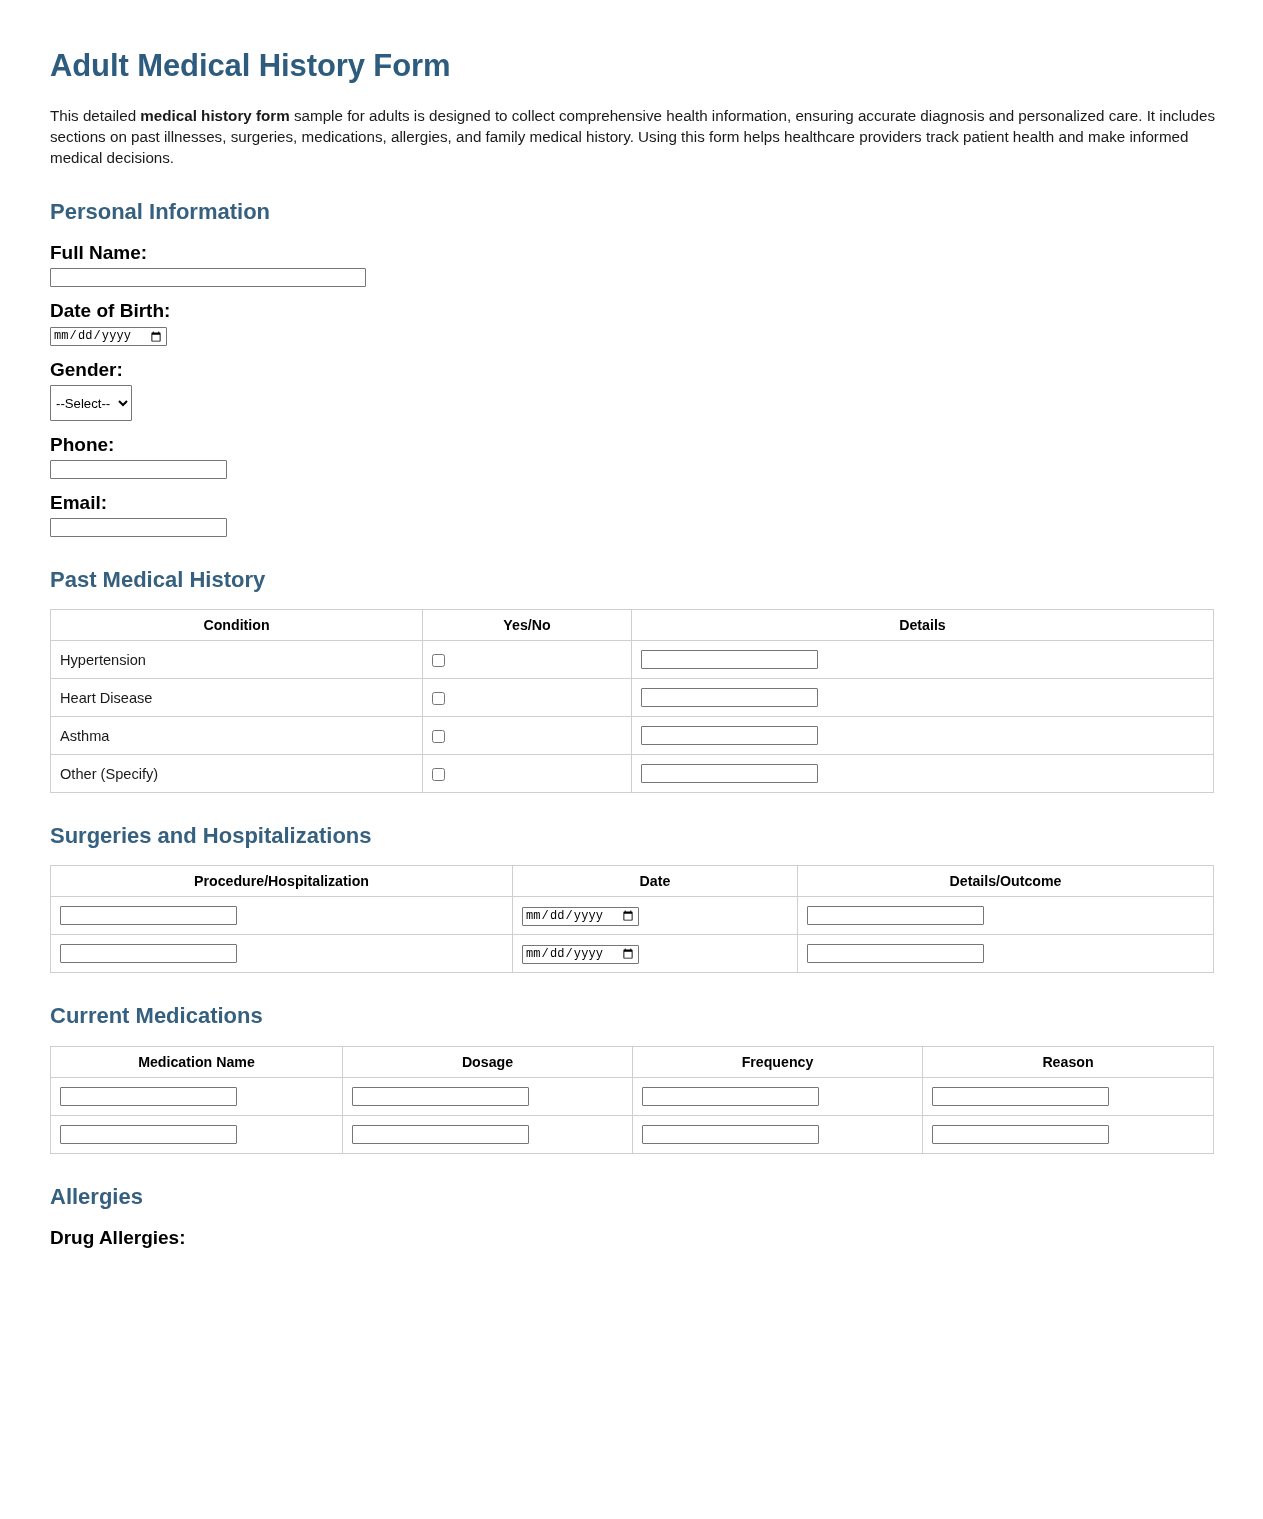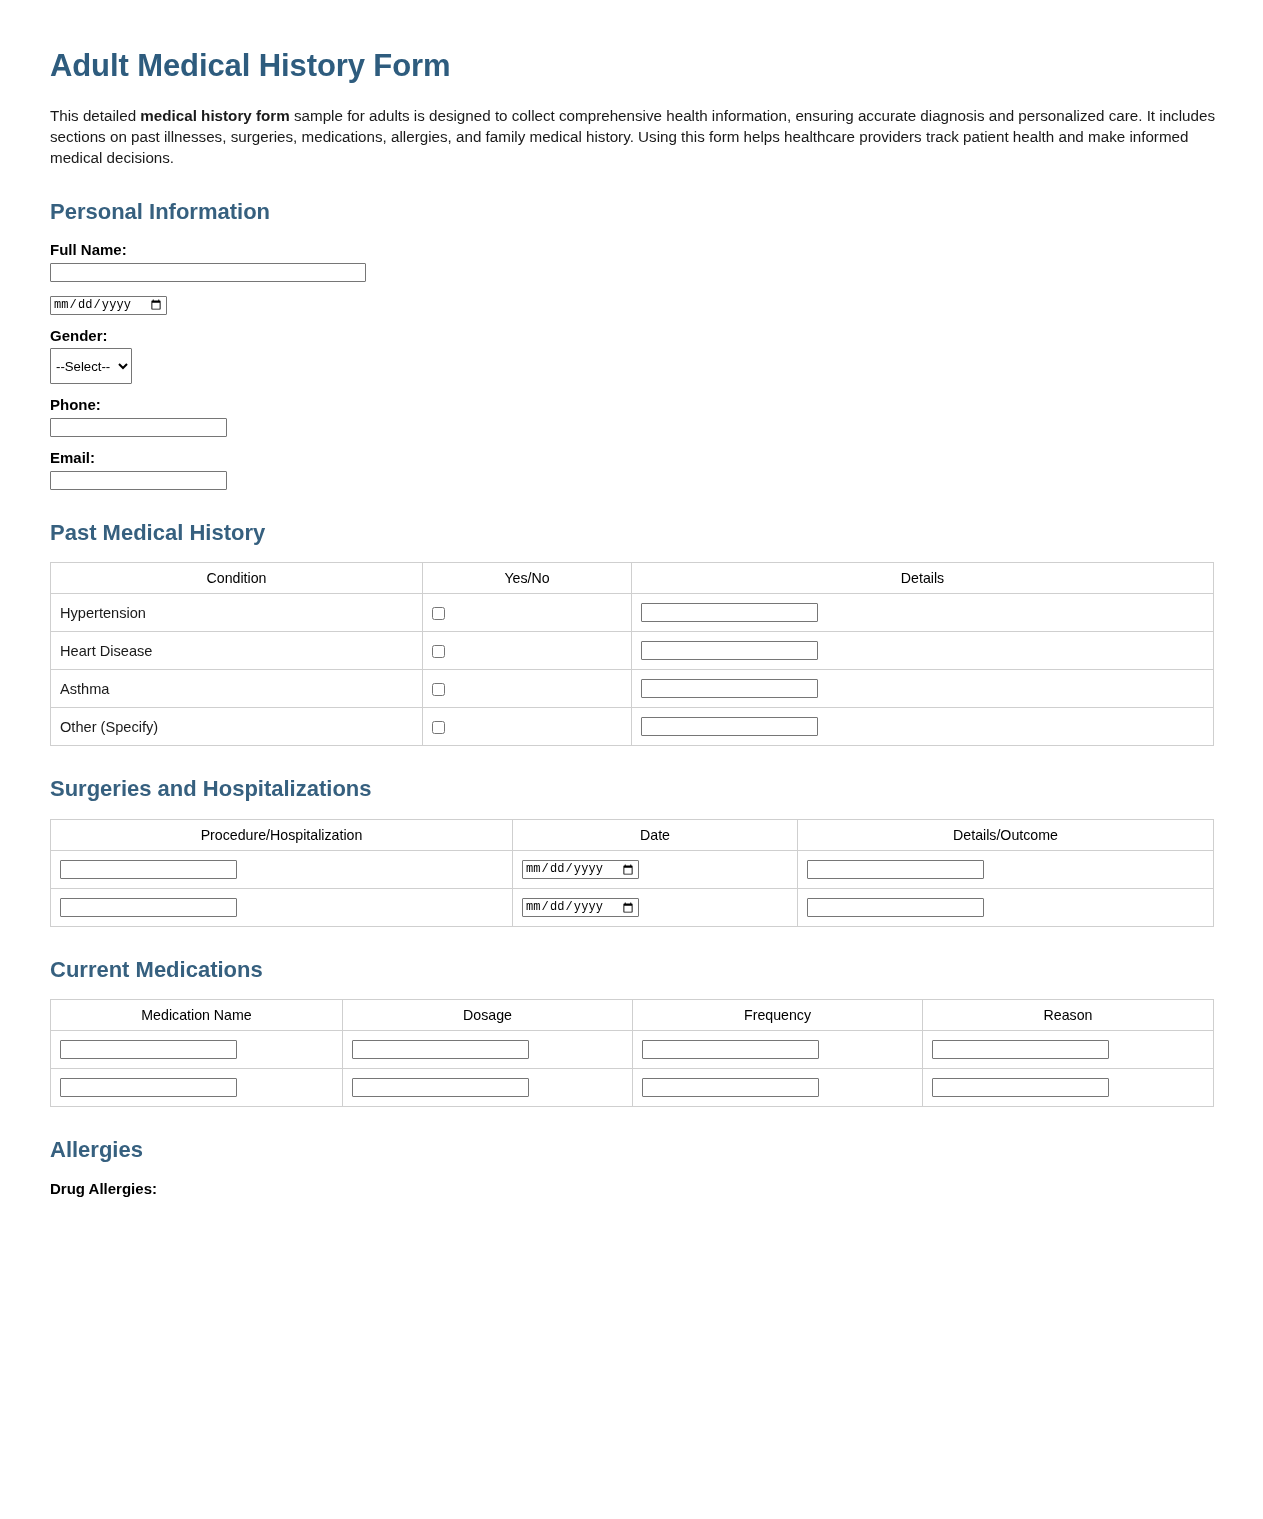--- a/index.html
+++ b/index.html
@@ -43,21 +43,21 @@
     color: #1a1a1a;
     margin: 0 0 10px 0;
     max-width: 1165px;
   }
   p.intro b { font-weight: bold; }
 
   
   .field-block { margin: 0 0 12px 0; }
   .field-label {
     display: block;
-    font-size: 15px;
+    font-size: 19px;
     font-weight: bold;
     color: #000;
     margin: 0 0 3px 0;
     line-height: 1.25;
   }
 
   input[type="text"],
   input[type="email"],
   input[type="tel"],
   input[type="date"] {
@@ -111,21 +111,21 @@
     background: #ffffff;
   }
   table.form-table th,
   table.form-table td {
     border: 1px solid #cfcfcf;
     padding: 0;
     vertical-align: middle;
   }
   table.form-table th {
     font-size: 14.2px;
-    font-weight: normal;
+    font-weight: bold;
     color: #000;
     text-align: center;
     height: 31px;
     padding: 4px 6px;
   }
   table.form-table td {
     height: 38px;
     padding: 4px 9px;
     font-size: 14.6px;
     color: #1a1a1a;
@@ -161,20 +161,21 @@
   <p class="intro"><span>This detailed </span><b>medical history form</b><span> sample for adults is designed to collect comprehensive health information, ensuring accurate diagnosis and personalized care. It includes sections on past illnesses, surgeries, medications, allergies, and family medical history. Using this form helps healthcare providers track patient health and make informed medical decisions.</span></p>
 
   <h2 class="section-title">Personal Information</h2>
 
   <div class="field-block">
     <label class="field-label">Full Name:</label>
     <input type="text" class="w-fullname" value="" style="">
   </div>
 
   <div class="field-block">
+    <label class="field-label">Date of Birth:</label>
     <input type="date" class="w-dob" value="" style="">
   </div>
 
   <div class="field-block">
     <label class="field-label">Gender:</label>
     <select class="gender-select">
       <option>--Select--</option>
       <option>Male</option>
       <option>Female</option>
       <option>Other</option>

